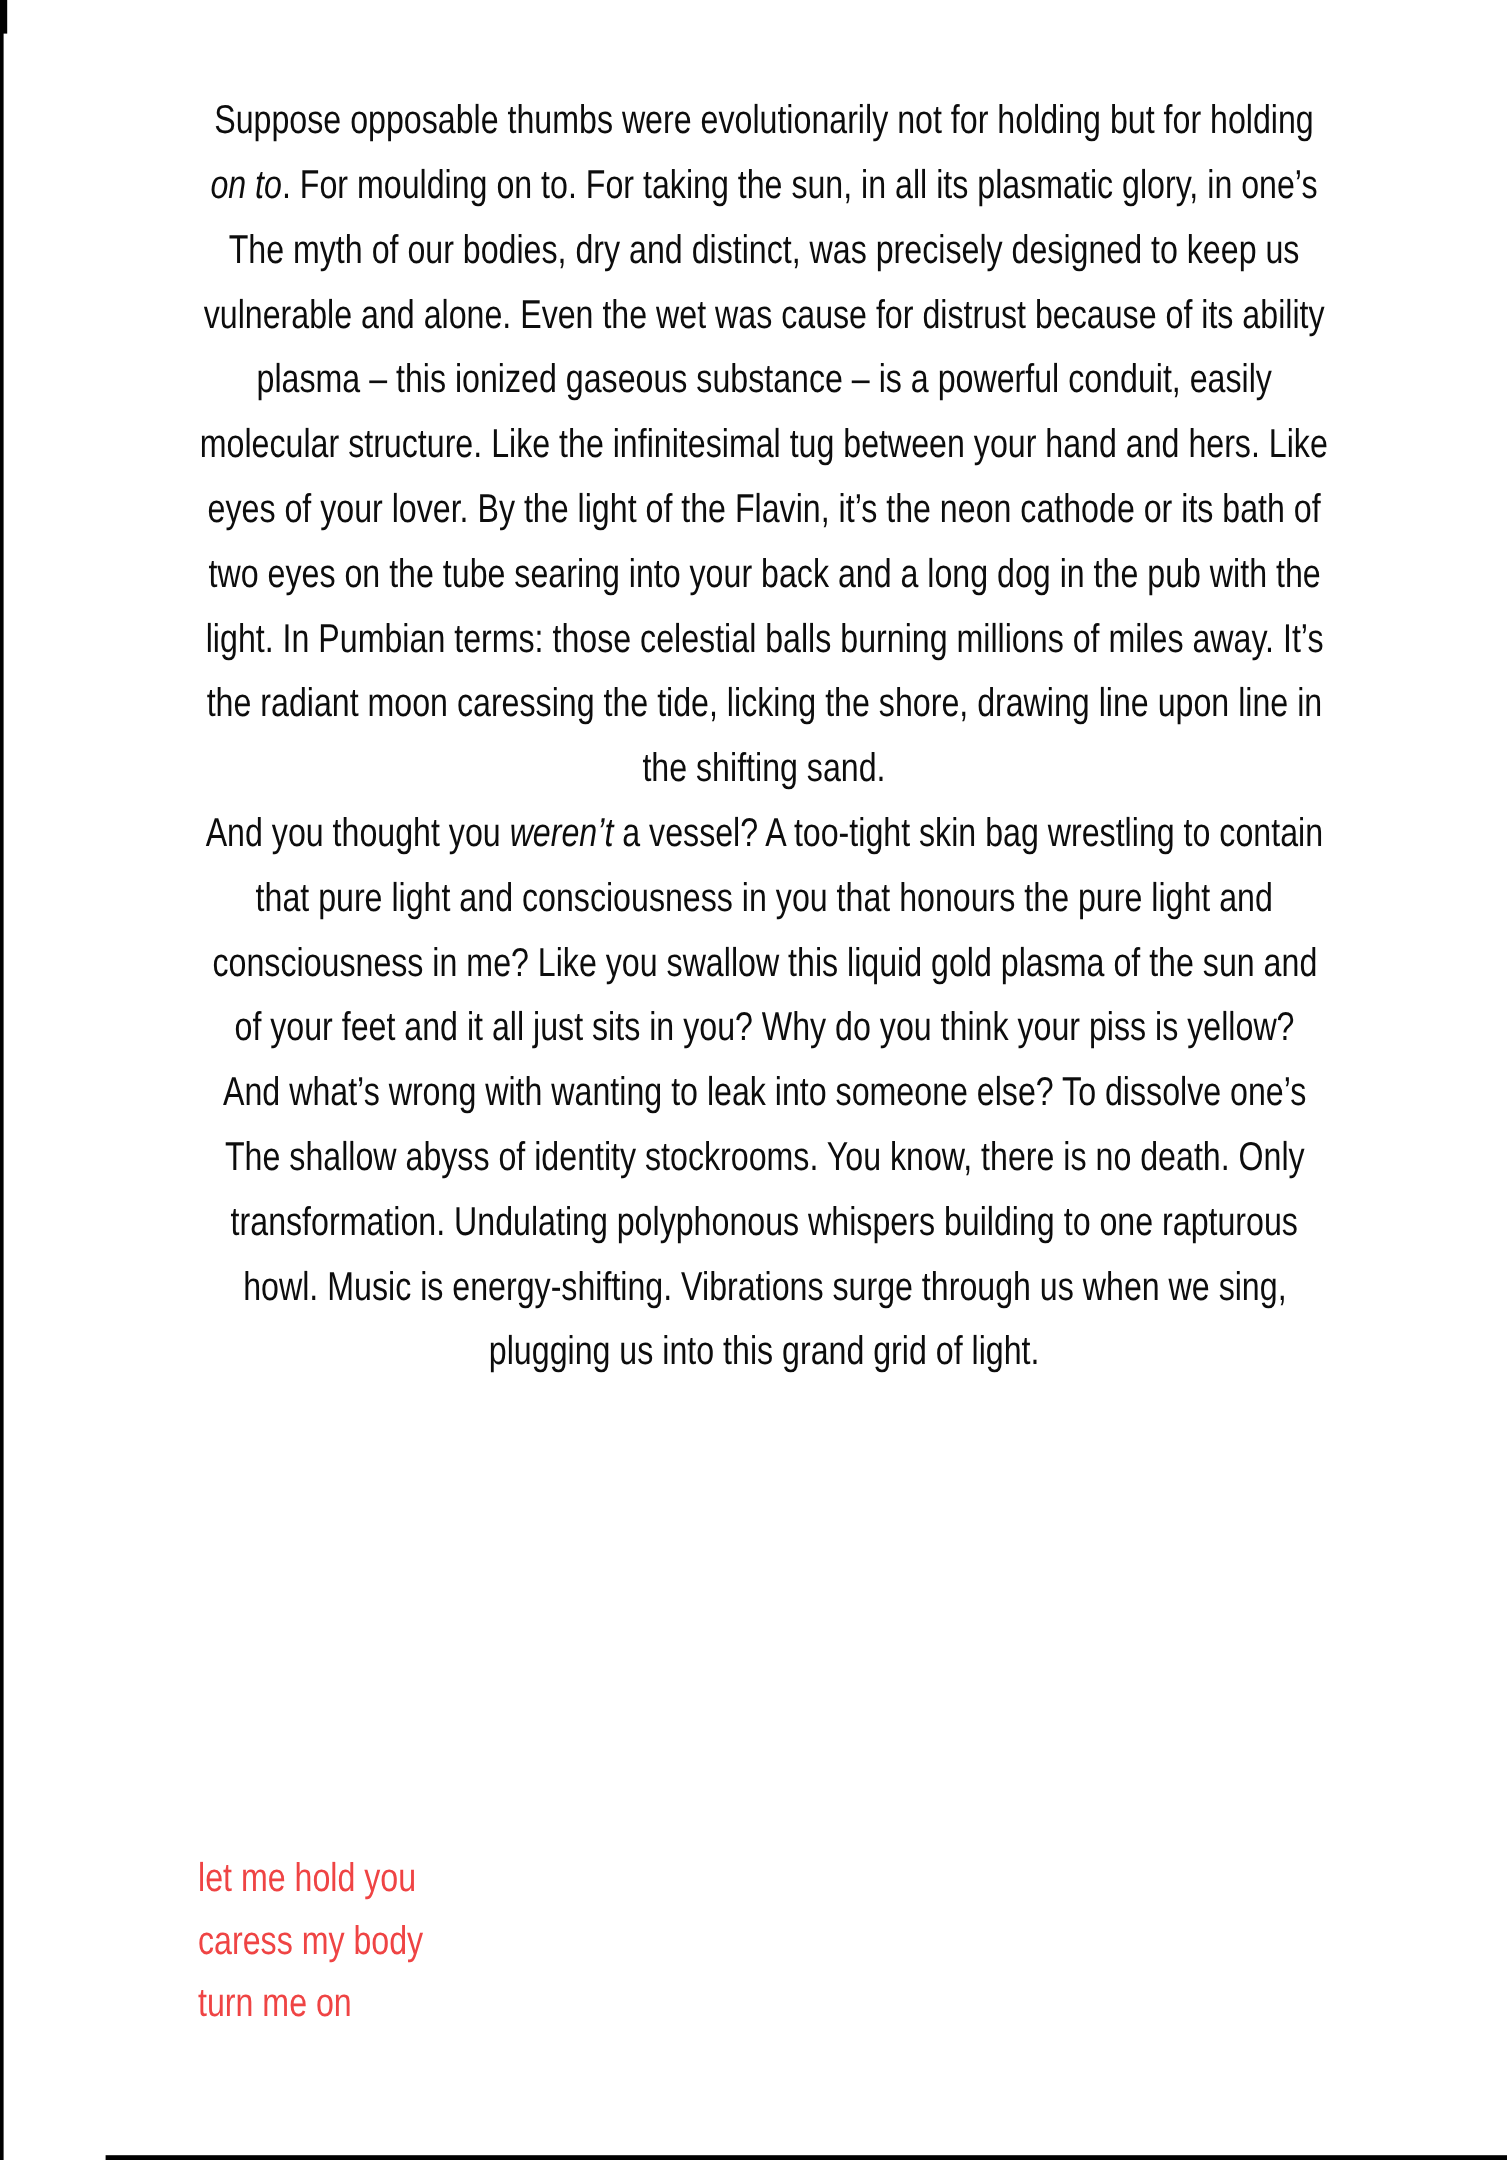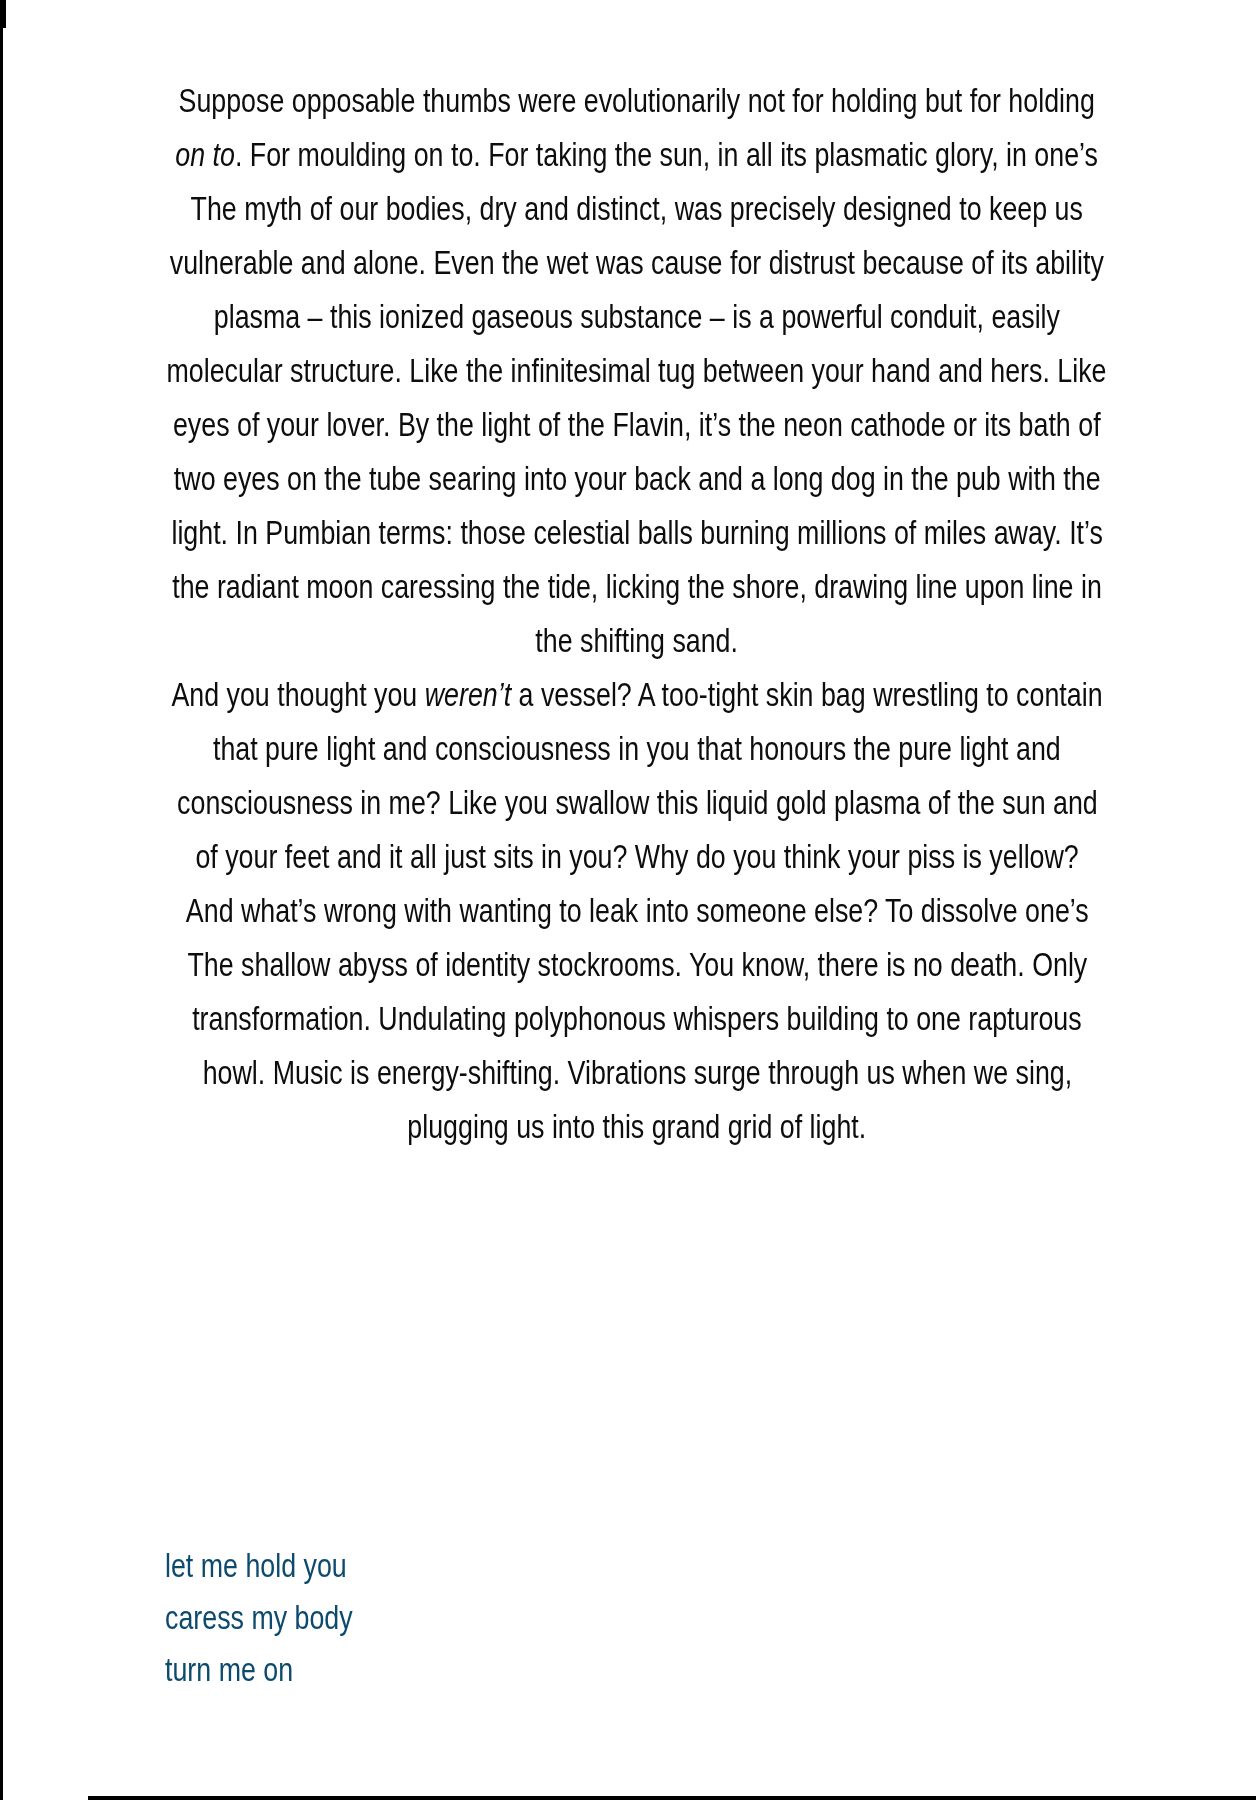--- a/index.html
+++ b/index.html
@@ -106,18 +106,18 @@
       <div class="line"><span class="squeeze"><span>And you thought you </span><span class="it">weren’t</span><span> a vessel? A too-tight skin bag wrestling to contain</span></span></div>
       <div class="line"><span class="squeeze"><span>that pure light and consciousness in you that honours the pure light and</span></span></div>
       <div class="line"><span class="squeeze"><span>consciousness in me? Like you swallow this liquid gold plasma of the sun and</span></span></div>
       <div class="line"><span class="squeeze"><span>of your feet and it all just sits in you? Why do you think your piss is yellow?</span></span></div>
       <div class="line"><span class="squeeze"><span>And what’s wrong with wanting to leak into someone else? To dissolve one’s</span></span></div>
       <div class="line"><span class="squeeze"><span>The shallow abyss of identity stockrooms. You know, there is no death. Only</span></span></div>
       <div class="line"><span class="squeeze"><span>transformation. Undulating polyphonous whispers building to one rapturous</span></span></div>
       <div class="line"><span class="squeeze"><span>howl. Music is energy-shifting. Vibrations surge through us when we sing,</span></span></div>
       <div class="line"><span class="squeeze"><span>plugging us into this grand grid of light.</span></span></div>
     </div>
-  <div id="poem" class="poem-block" style="color: #0c4a6e;">
+  <div id="poem" class="poem-block" style="color: #ef4444;">
       <div class="line"><span class="squeeze">let me hold you</span></div>
       <div class="line"><span class="squeeze">caress my body</span></div>
       <div class="line"><span class="squeeze">turn me on</span></div>
     </div>
 </div>
 
 </body></html>

